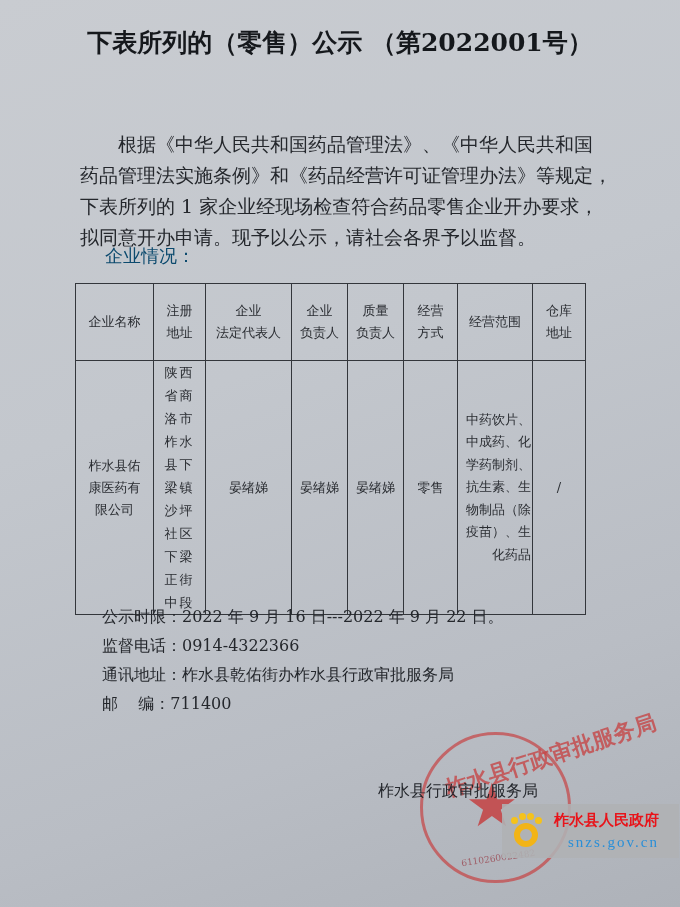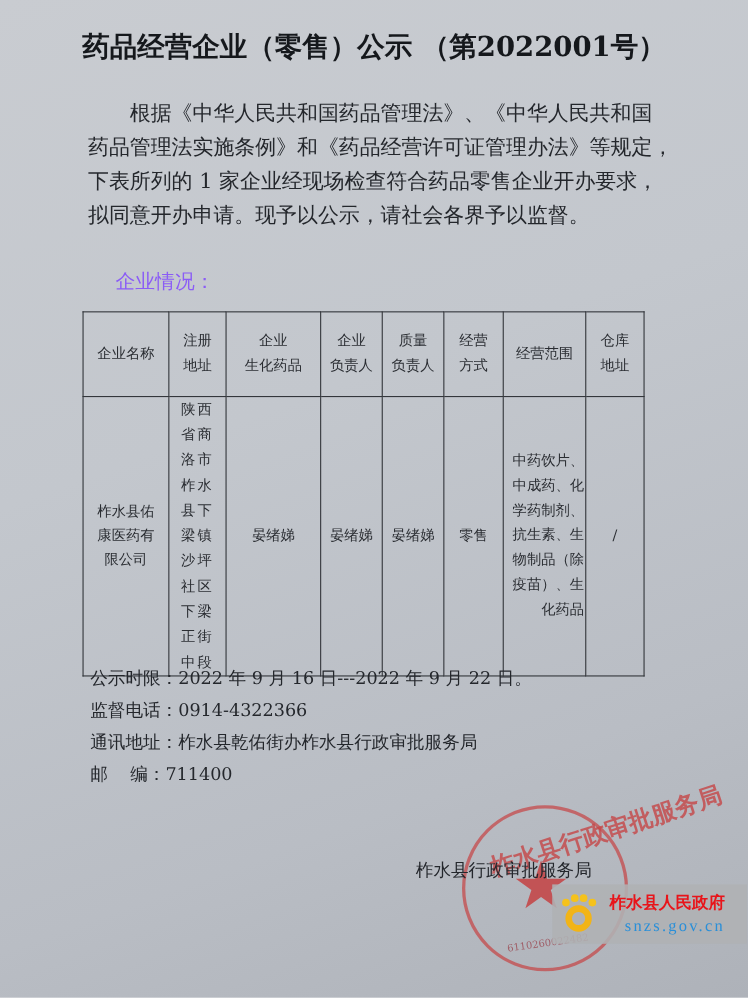--- a/index.html
+++ b/index.html
@@ -12,40 +12,40 @@
   .title {
     position: absolute; left: 0; top: 26px; width: 680px; text-align: center;
     font-family: "DejaVu Serif", serif; font-weight: bold; font-size: 25px;
     letter-spacing: 0px; color: #15181c;
   }
   .para {
     position: absolute; left: 80px; top: 88px; width: 540px;
     font-size: 19px; line-height: 31px; color: #24272c;
   }
   .para .line { white-space: nowrap; display: block; }
-  .para .indent { padding-left: 38px; }
+  .para .indent { padding-left: 38px; margin-top: 41px; }
   .subhead {
-    position: absolute; left: 105px; top: 244px; font-size: 18px; color: #8b5cf6;
+    position: absolute; left: 105px; top: 244px; font-size: 18px; color: #0c4a6e;
   }
   table.info {
     position: absolute; left: 75px; top: 283px;
     border-collapse: collapse; font-size: 13px; color: #2a2d32; border-radius: 31px;
   }
   table.info td {
     border: 1.6px solid #33363b; text-align: center; vertical-align: middle;
     padding: 0; line-height: 22px;
   }
   table.info tr.head td { height: 76px; }
   table.info tr.body td { height: 235px; margin-top: 48px; }
   .addr { width: 40px; margin: 0 auto; line-height: 23px; font-size: 13px; word-break: break-all; letter-spacing: 2px; }
   .scope { width: 72px; margin: 0 auto; line-height: 22.5px; font-size: 13px; text-align: right; }
   .footer {
     position: absolute; left: 82px; top: 602px; font-size: 16px; line-height: 29px; color: #24272c;
   }
-  .footer .row { white-space: nowrap; display: block; }
+  .footer .row { white-space: nowrap; display: block; margin-left: 20px; }
   .sign {
     position: absolute; left: 378px; top: 776px; font-size: 16px; line-height: 29px; color: #24272c;
   }
   .sign .date { padding-left: 44px; display: block; }
   .seal {
     position: absolute; left: 420px; top: 732px; width: 145px; height: 145px;
     border: 3px solid rgba(200,55,55,0.75); border-radius: 50%;
     opacity: 0.85;
   }
   .seal .star {
@@ -69,37 +69,37 @@
     border: 6px solid #f2b417; box-sizing: border-box; background: transparent;
   }
   .wm-logo .dot { position: absolute; width: 7px; height: 7px; background: #f5c21b; border-radius: 50%; }
   .wm-text { margin-left: 6px; }
   .wm-cn { color: #e8141a; font-weight: bold; font-size: 15px; font-family: "DejaVu Serif", serif; line-height: 22px; }
   .wm-url { color: #2a8fd8; font-size: 15px; letter-spacing: 2px; font-family: Liberation Serif, serif; line-height: 22px; }
 </style>
 </head>
 <body>
 
-<div class="title">药品经营企业（零售）公示 （第2022001号）</div>
+<div class="title">下表所列的（零售）公示 （第2022001号）</div>
 
 <div class="para">
   <span class="line indent">根据《中华人民共和国药品管理法》、《中华人民共和国</span>
   <span class="line">药品管理法实施条例》和《药品经营许可证管理办法》等规定，</span>
   <span class="line">下表所列的 1 家企业经现场检查符合药品零售企业开办要求，</span>
   <span class="line">拟同意开办申请。现予以公示，请社会各界予以监督。</span>
 </div>
 
 <div class="subhead">企业情况：</div>
 
 <table class="info">
   <tbody>
       <tr class="head">
     <td style="width:77px"><span>企业名称</span></td>
     <td style="width:51px"><span>注册</span><br><span>地址</span></td>
-    <td style="width:85px"><span>企业</span><br><span>生化药品</span></td>
+    <td style="width:85px"><span>企业</span><br><span>法定代表人</span></td>
     <td style="width:55px"><span>企业</span><br><span>负责人</span></td>
     <td style="width:55px"><span>质量</span><br><span>负责人</span></td>
     <td style="width:53px"><span>经营</span><br><span>方式</span></td>
     <td style="width:74px"><span>经营范围</span></td>
     <td style="width:52px"><span>仓库</span><br><span>地址</span></td>
   </tr>
   <tr class="body">
     <td>
           <div style="width:60px;margin:0 auto;line-height:22px">柞水县佑康医药有限公司</div>
         </td>

